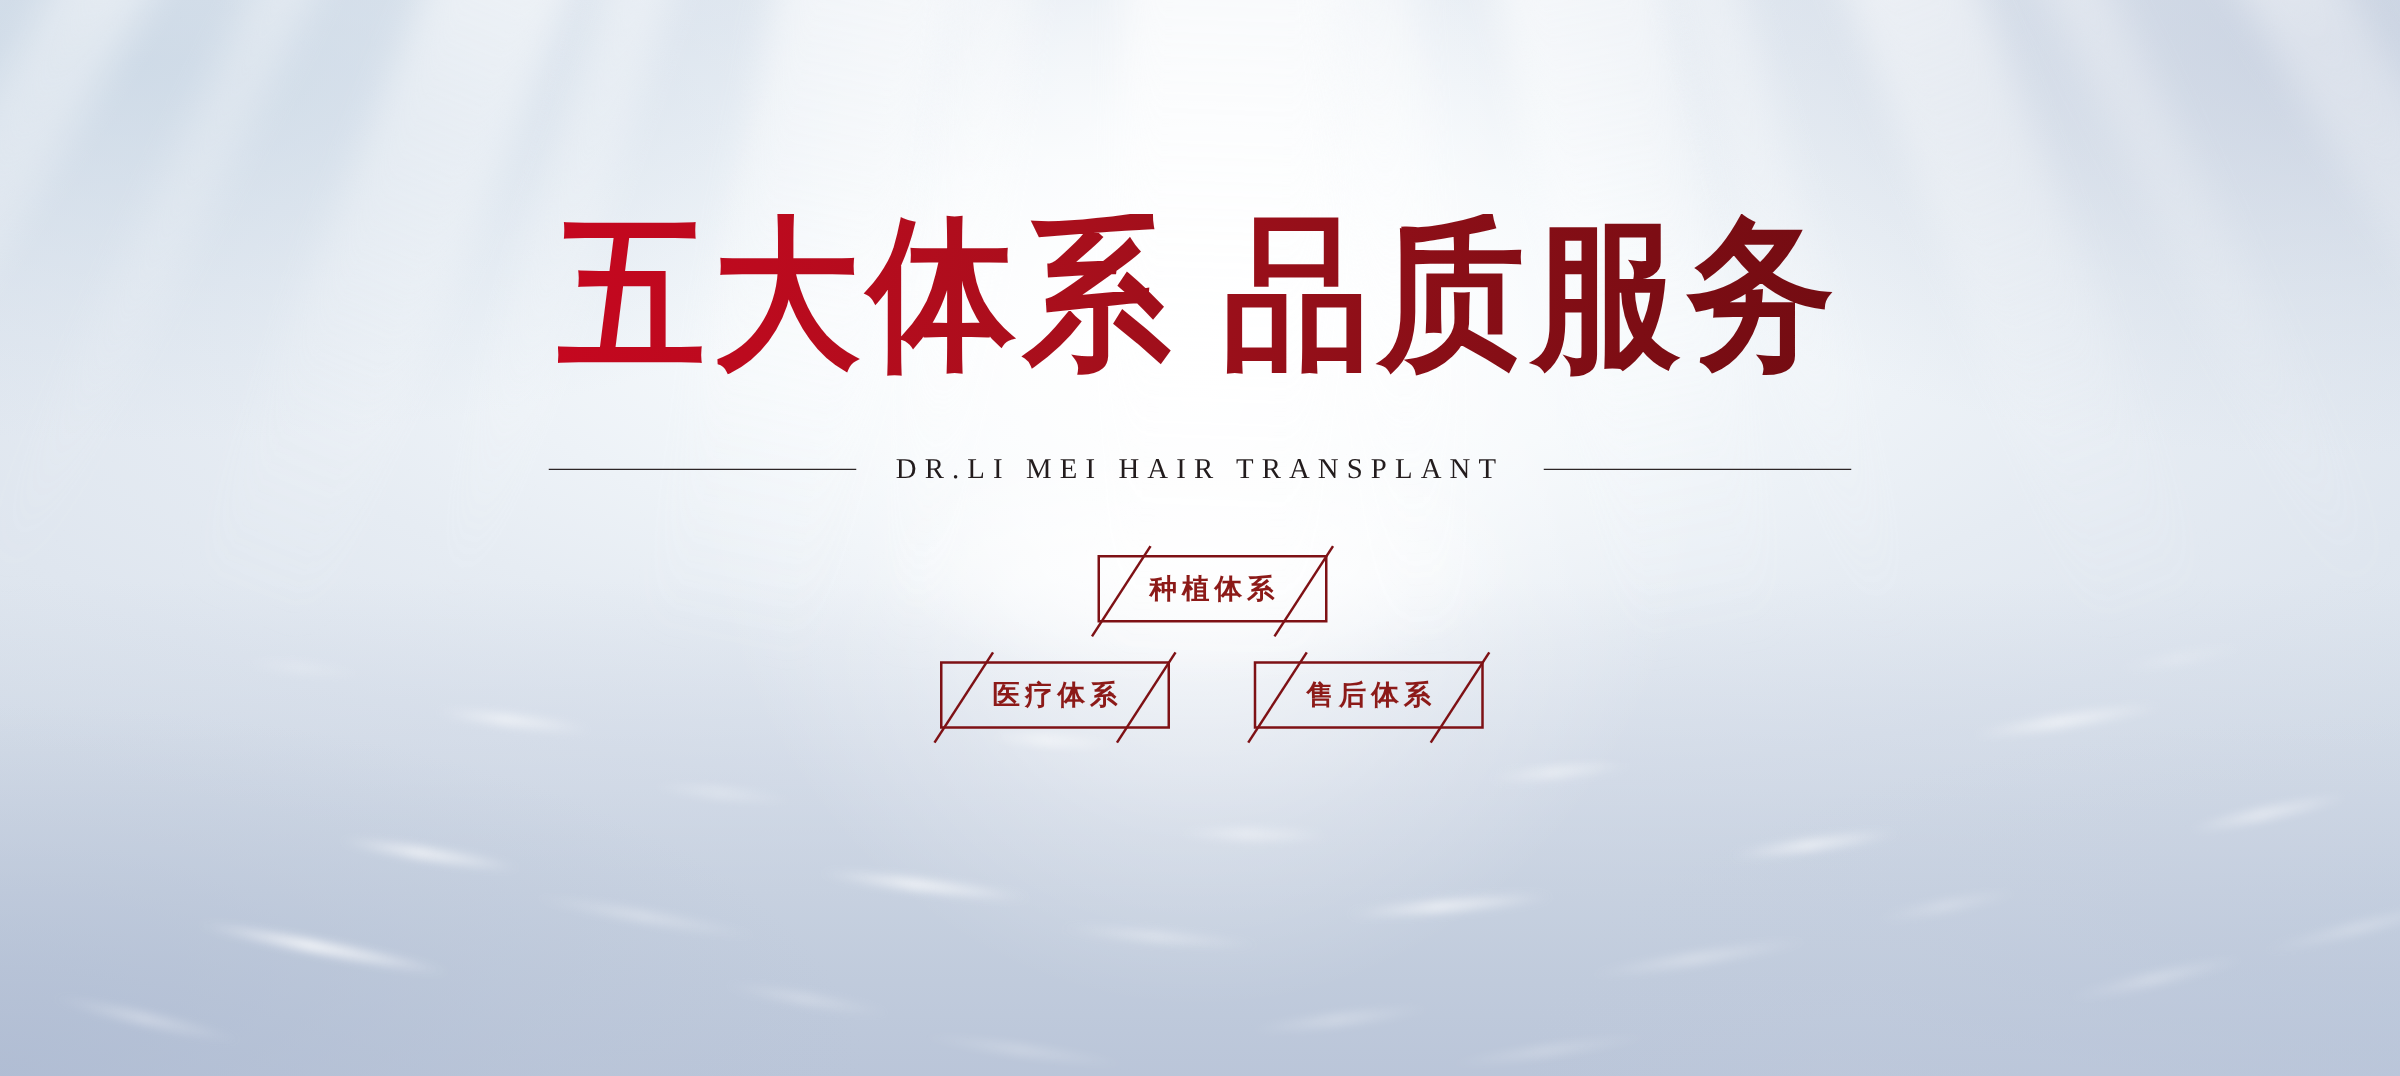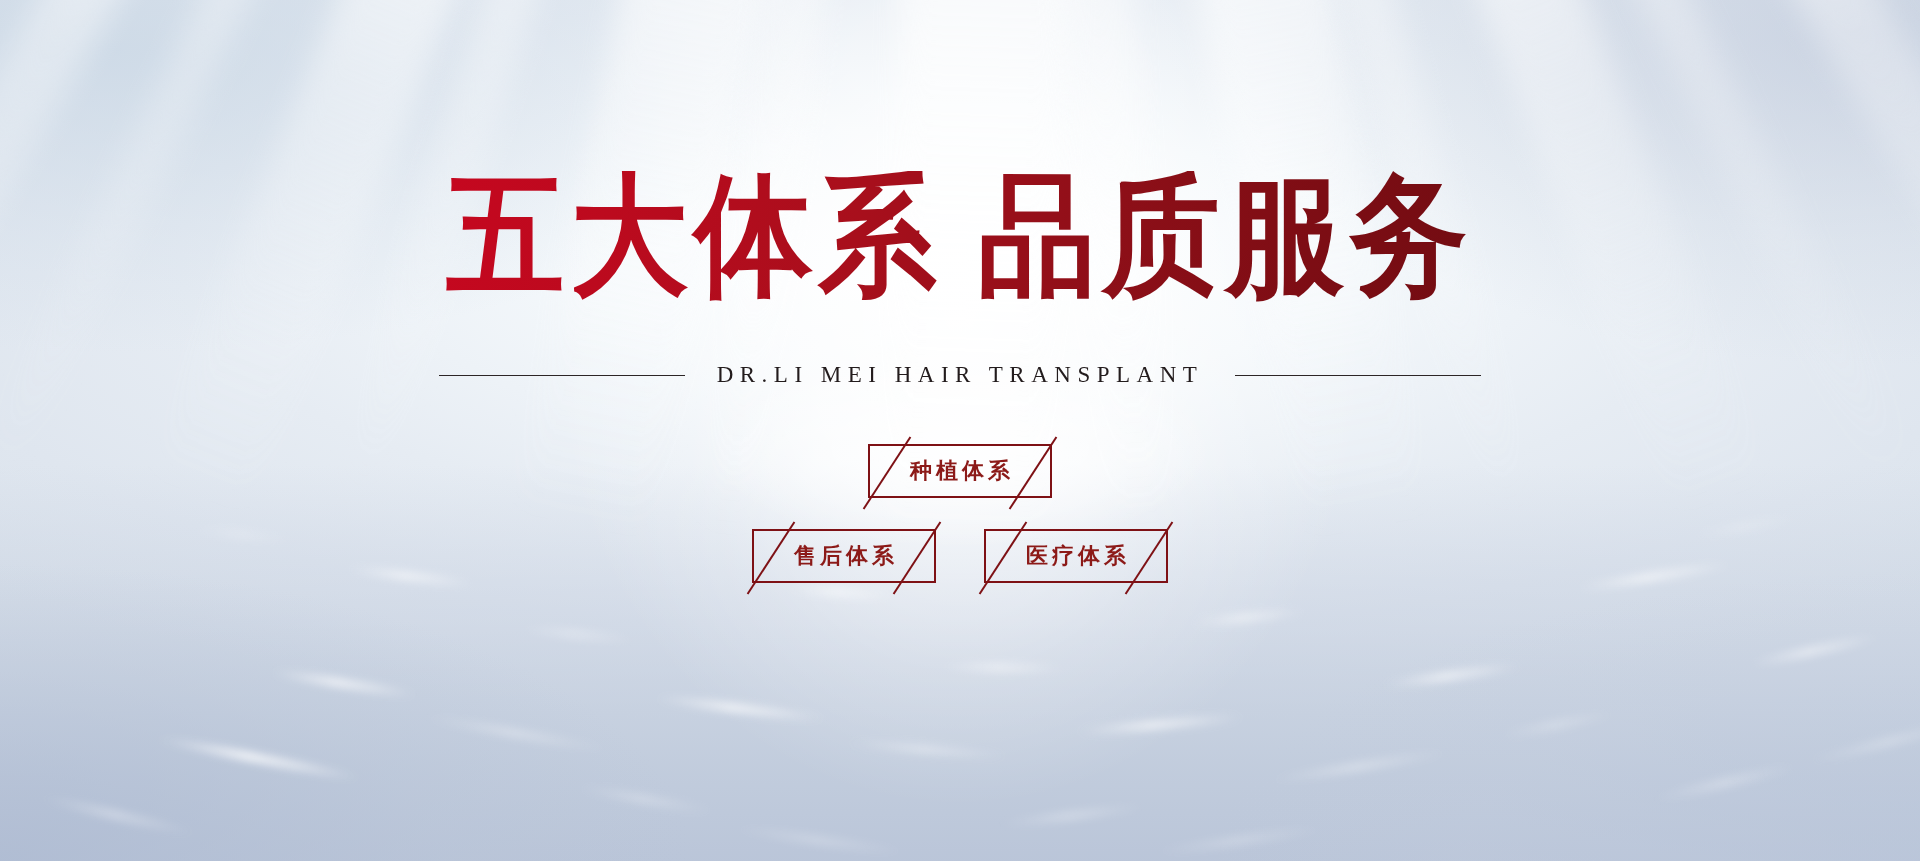--- a/index.html
+++ b/index.html
@@ -132,20 +132,21 @@
   .tag-row.row1 { margin-top: 56px; }
   .tag-row.row2 { margin-top: 31px; }
 
   .tag {
     position: relative;
     width: 184px; height: 54px;
     border: 2px solid #7e1115;
     box-sizing: border-box;
     display: flex; align-items: center; justify-content: center;
     background: transparent;
+    margin-left: 19px;
   }
   .tag-label {
     font-family: "Liberation Serif", "DejaVu Serif", serif;
     font-weight: 700;
     font-size: 22px;
     letter-spacing: 4px;
     color: #8c1a18;
     white-space: nowrap;
     padding-left: 4px;
     position: relative; z-index: 2;
@@ -233,24 +234,24 @@
       <div class="tag">
         <span class="slash left"></span>
         <span class="tag-label">种植体系</span>
         <span class="slash right"></span>
       </div>
     </div>
 
     <div class="tag-row row2">
       <div class="tag">
         <span class="slash left"></span>
-        <span class="tag-label">售后体系</span>
+        <span class="tag-label">医疗体系</span>
         <span class="slash right"></span>
       </div>
       <div class="tag">
         <span class="slash left"></span>
-        <span class="tag-label">医疗体系</span>
+        <span class="tag-label">售后体系</span>
         <span class="slash right"></span>
       </div>
     </div>
 
   </div>
 </div>
 
 </body></html>

